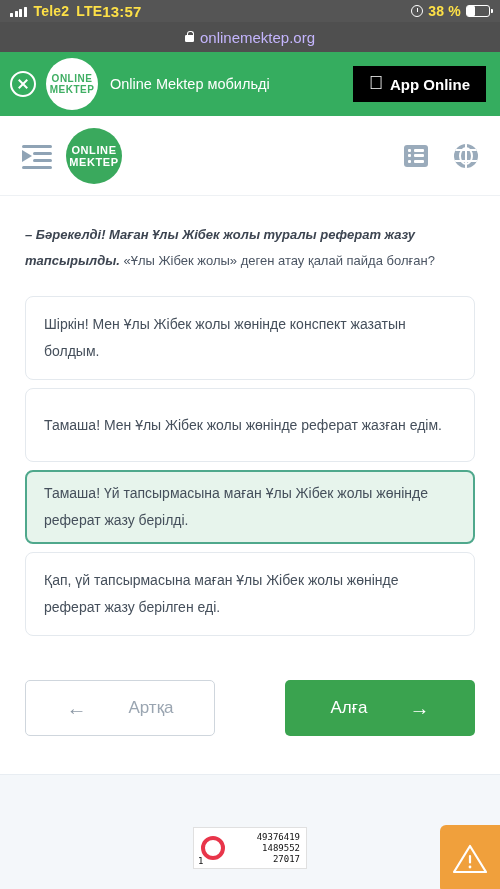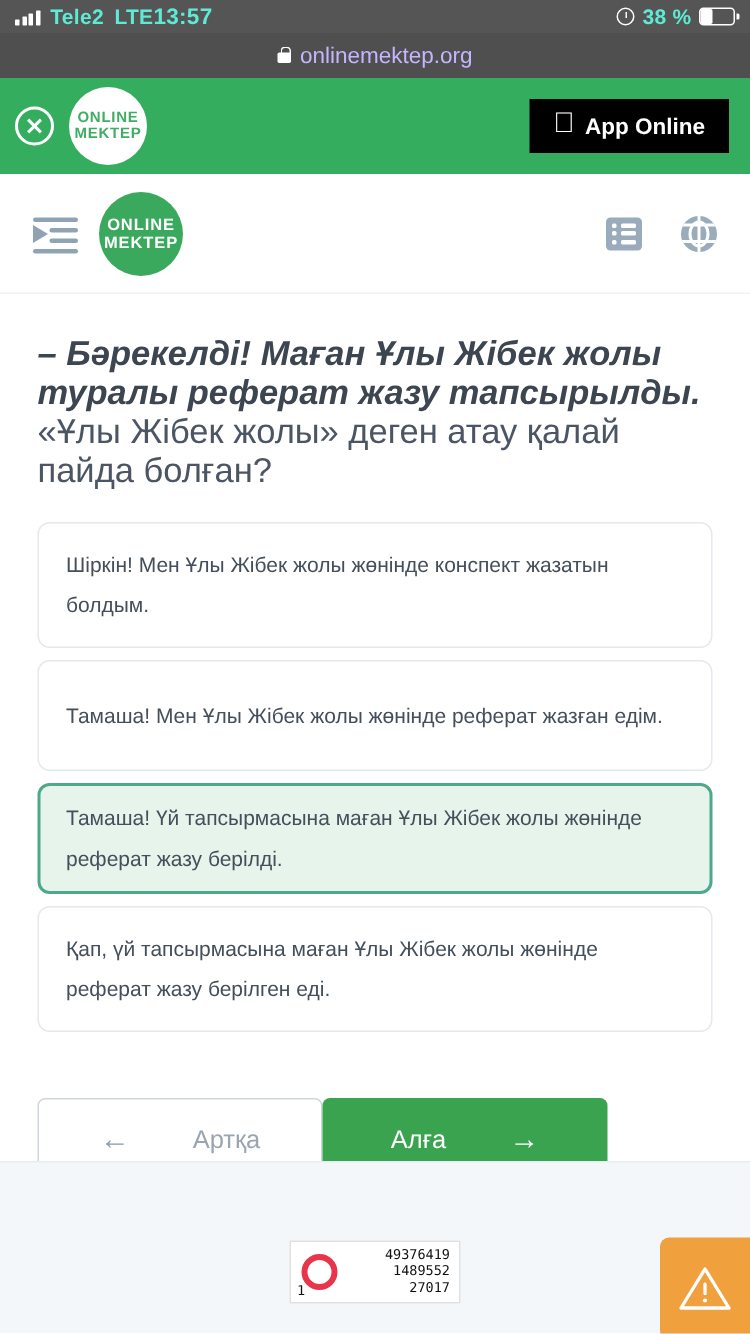--- a/index.html
+++ b/index.html
@@ -7,21 +7,21 @@
     width: 500px; height: 889px;
     font-family: "Liberation Sans", "DejaVu Sans", sans-serif;
     background: #ffffff;
     overflow: hidden;
   }
 
   
   .statusbar {
     height: 22px;
     background: #555555;
-    color: #5eead4;
+    color: #fde047;
     display: flex;
     align-items: center;
     padding: 0 10px;
     font-size: 14px;
     font-weight: bold;
     letter-spacing: .2px;
   }
   .sb-left { display: flex; align-items: center; gap: 7px; flex: 0 0 auto; }
   .sb-center { flex: 1; text-align: left; font-size: 15px; }
   .sb-right { display: flex; align-items: center; gap: 5px; flex: 0 0 auto; }
@@ -178,21 +178,21 @@
     background: none; border: 2px solid #ffffff; border-radius: 50%;
   }
 
   
   .content {
     background: #ffffff;
     padding: 26px 25px 0 25px;
     height: 578px;
   }
   .question {
-    font-size: 23px; line-height: 26px; color: #4b5563;
+    font-size: 13px; line-height: 26px; color: #4b5563;
     margin-bottom: 22px;
   }
   .question b { font-weight: bold; font-style: italic; color: #3d4551; }
 
   .options { display: flex; flex-direction: column; gap: 8px; }
   .option {
     border: 1px solid #e4e9ee; border-radius: 8px;
     background: #ffffff;
     padding: 14px 18px;
     font-size: 14px; line-height: 27px; color: #454f5b;
@@ -211,21 +211,21 @@
   }
   .btn-back {
     width: 190px; height: 56px;
     border: 1px solid #cfd6dd; border-radius: 5px;
     background: #ffffff;
     display: flex; align-items: center; justify-content: center;
     gap: 42px;
     color: #9aa5b1; font-size: 17px;
   }
   .btn-next {
-    width: 190px; height: 56px; 
+    width: 190px; height: 56px; margin-left: 70px;
     border-radius: 5px; background: #3aa34f;
     display: flex; align-items: center; justify-content: center;
     gap: 42px;
     color: #ffffff; font-size: 17px;
   }
   .arrow { font-size: 20px; line-height: 1; }
   .arrow.back { color: #8d99a6; }
 
   
   .footer {
@@ -287,20 +287,21 @@
   <span>onlinemektep.org</span>
 </div>
 
 <div class="appbanner">
   <div class="close-btn"></div>
   <div class="banner-logo">
     <span>ONLINE</span>
     <span>MEKTEP</span>
   </div>
   <div class="banner-text">
+    <div>Online Mektep мобильді</div>
   </div>
   <div class="appstore-btn">
     <span class="apple-glyph"></span>
     <span>App Online</span>
   </div>
 </div>
 
 <div class="toolbar">
   <div class="menu-icon">
     <i></i>

